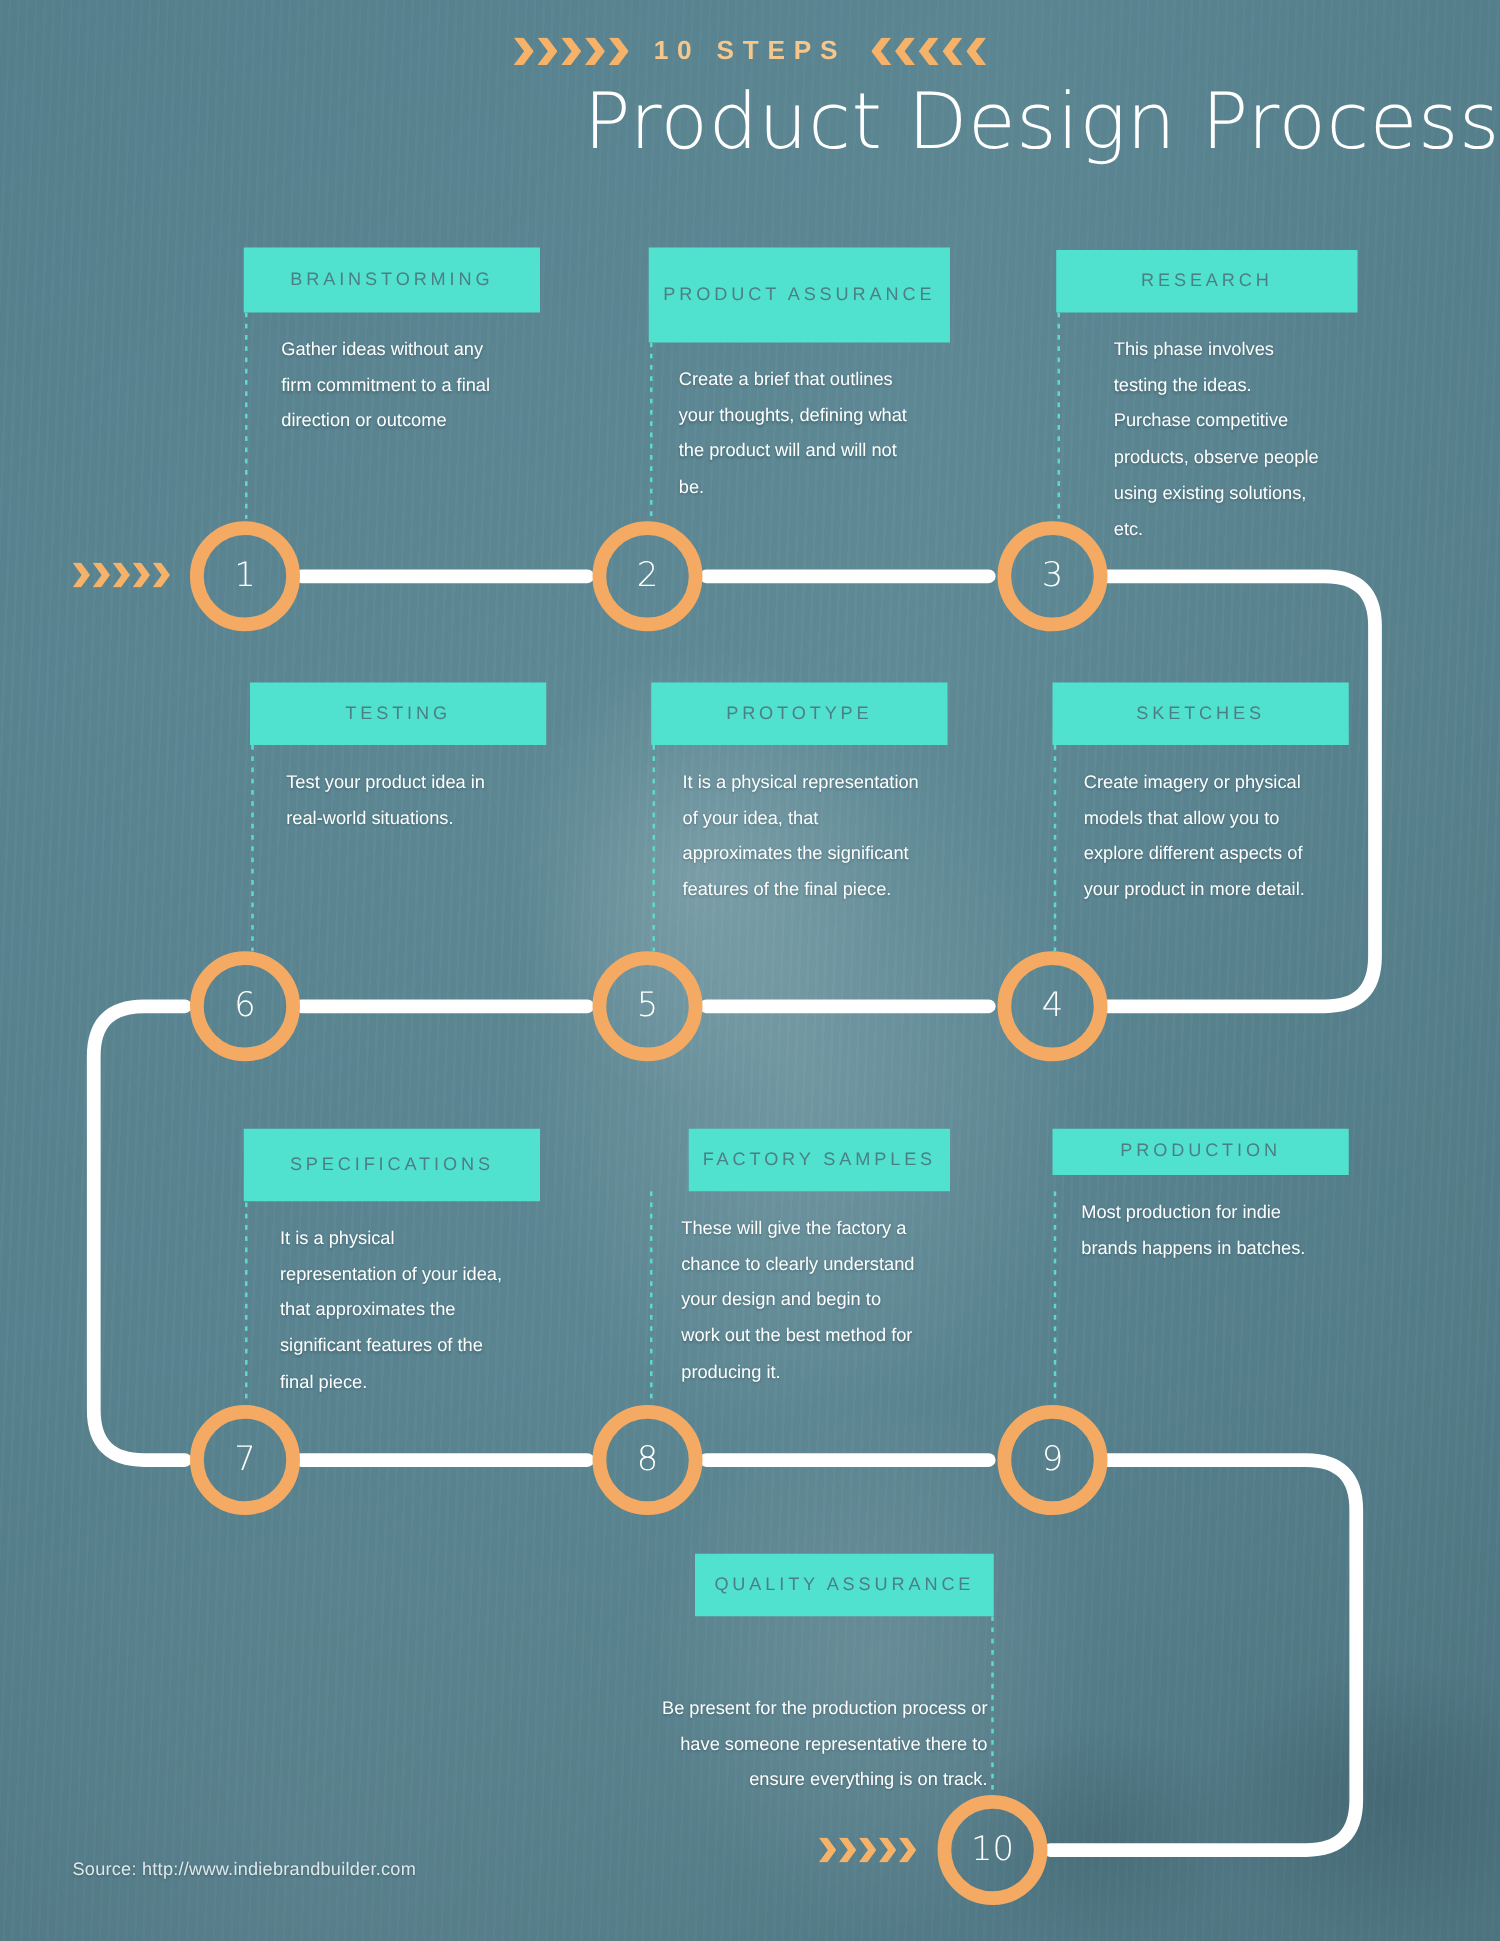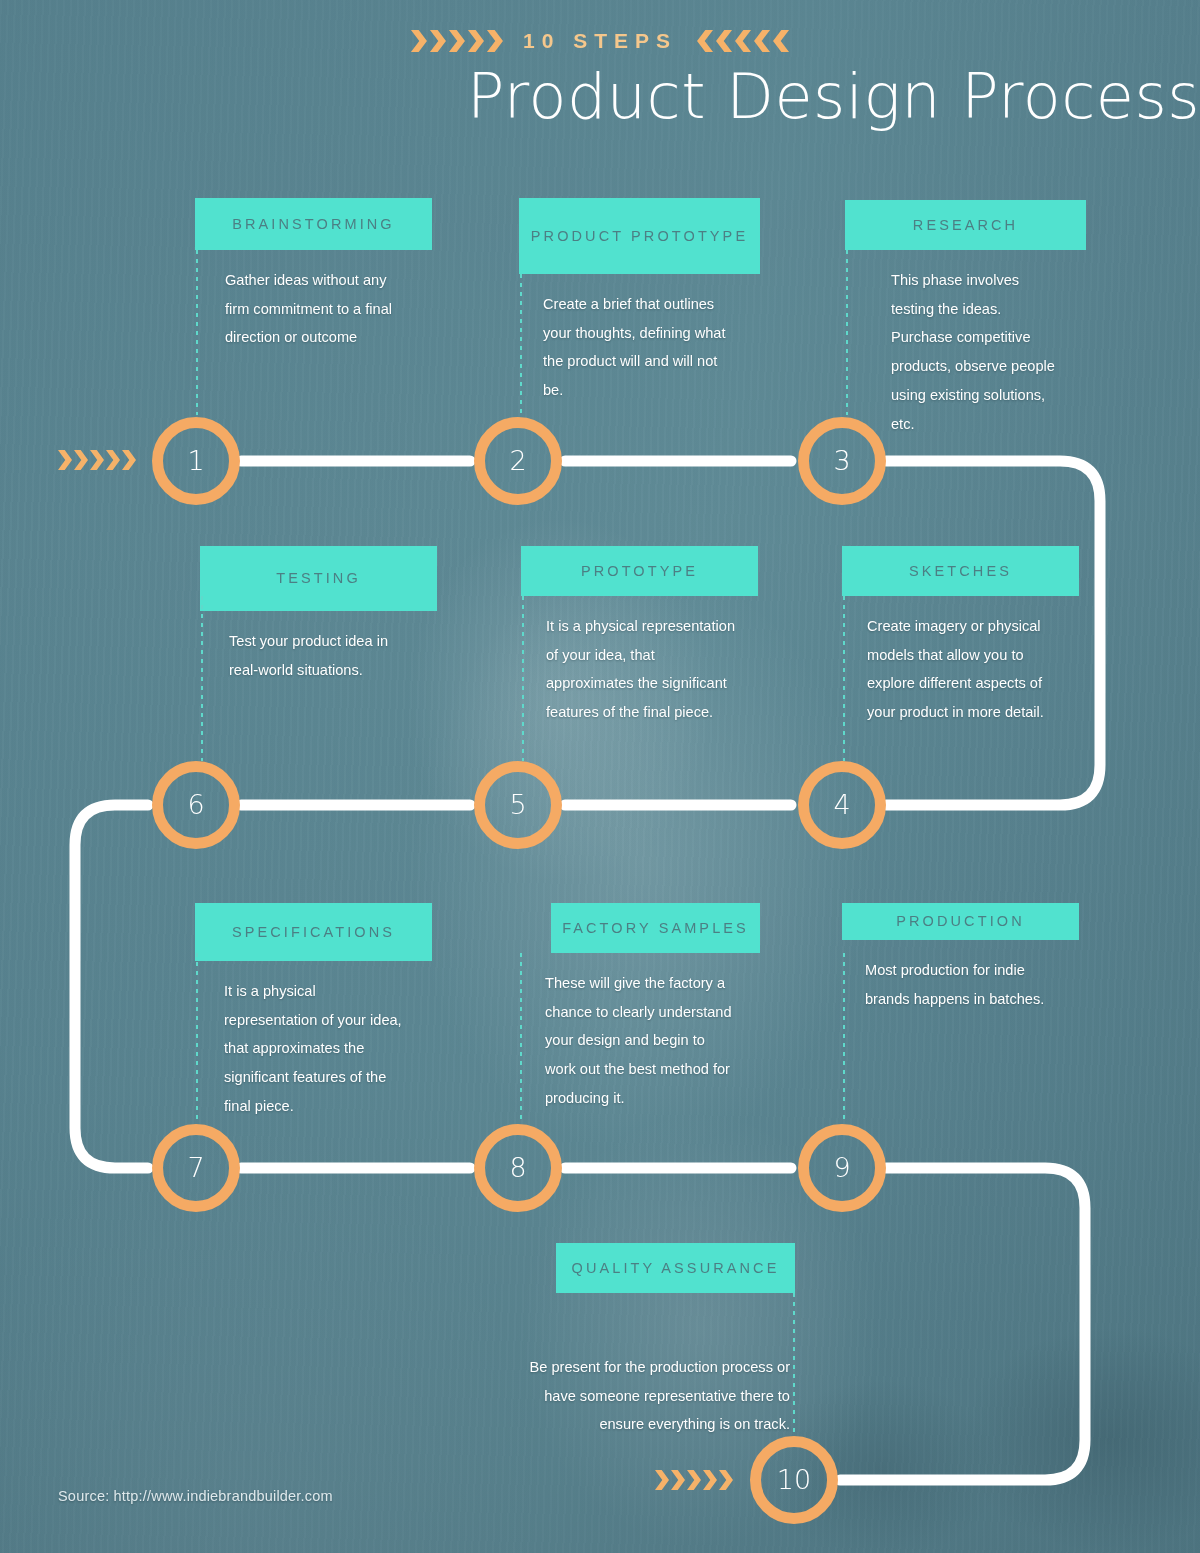--- a/index.html
+++ b/index.html
@@ -152,21 +152,21 @@
     </g>
   </svg>
 
   <div class="card" style="left:195px;top:198px;width:237px;">
     <div class="card-head" style="height:52px;">BRAINSTORMING</div>
     <div class="card-body" style="width:212px;padding-left:30px;">Gather ideas without any firm commitment to a final direction or outcome</div>
   </div>
   <div class="dotline" style="left:196px;top:250px;height:165px;"></div>
 
   <div class="card" style="left:519px;top:198px;width:241px;">
-    <div class="card-head" style="height:76px;">PRODUCT PROTOTYPE</div>
+    <div class="card-head" style="height:76px;">PRODUCT ASSURANCE</div>
     <div class="card-body" style="width:212px;padding-left:24px;">Create a brief that outlines your thoughts, defining what the product will and will not be.</div>
   </div>
   <div class="dotline" style="left:520px;top:274px;height:141px;"></div>
 
   <div class="card" style="left:845px;top:200px;width:241px;">
     <div class="card-head" style="height:50px;">RESEARCH</div>
     <div class="card-body" style="width:215px;padding-left:46px;">This phase involves testing the ideas.  Purchase competitive products, observe people using existing solutions, etc.</div>
   </div>
   <div class="dotline" style="left:846px;top:250px;height:165px;"></div>
 
@@ -181,21 +181,21 @@
       <span>1</span>
     </div>
   <div class="step" style="left:474px;top:417px;">
       <span>2</span>
     </div>
   <div class="step" style="left:798px;top:417px;">
       <span>3</span>
     </div>
 
   <div class="card" style="left:200px;top:546px;width:237px;">
-    <div class="card-head" style="height:65px;">TESTING</div>
+    <div class="card-head" style="height:50px;">TESTING</div>
     <div class="card-body" style="width:208px;padding-left:29px;">Test your product idea in real-world situations.</div>
   </div>
   <div class="dotline" style="left:201px;top:596px;height:165px;"></div>
 
   <div class="card" style="left:521px;top:546px;width:237px;">
     <div class="card-head" style="height:50px;">PROTOTYPE</div>
     <div class="card-body" style="width:216px;padding-left:25px;">It is a physical representation of your idea, that approximates the significant features of the final piece.</div>
   </div>
   <div class="dotline" style="left:522px;top:596px;height:165px;"></div>
 

